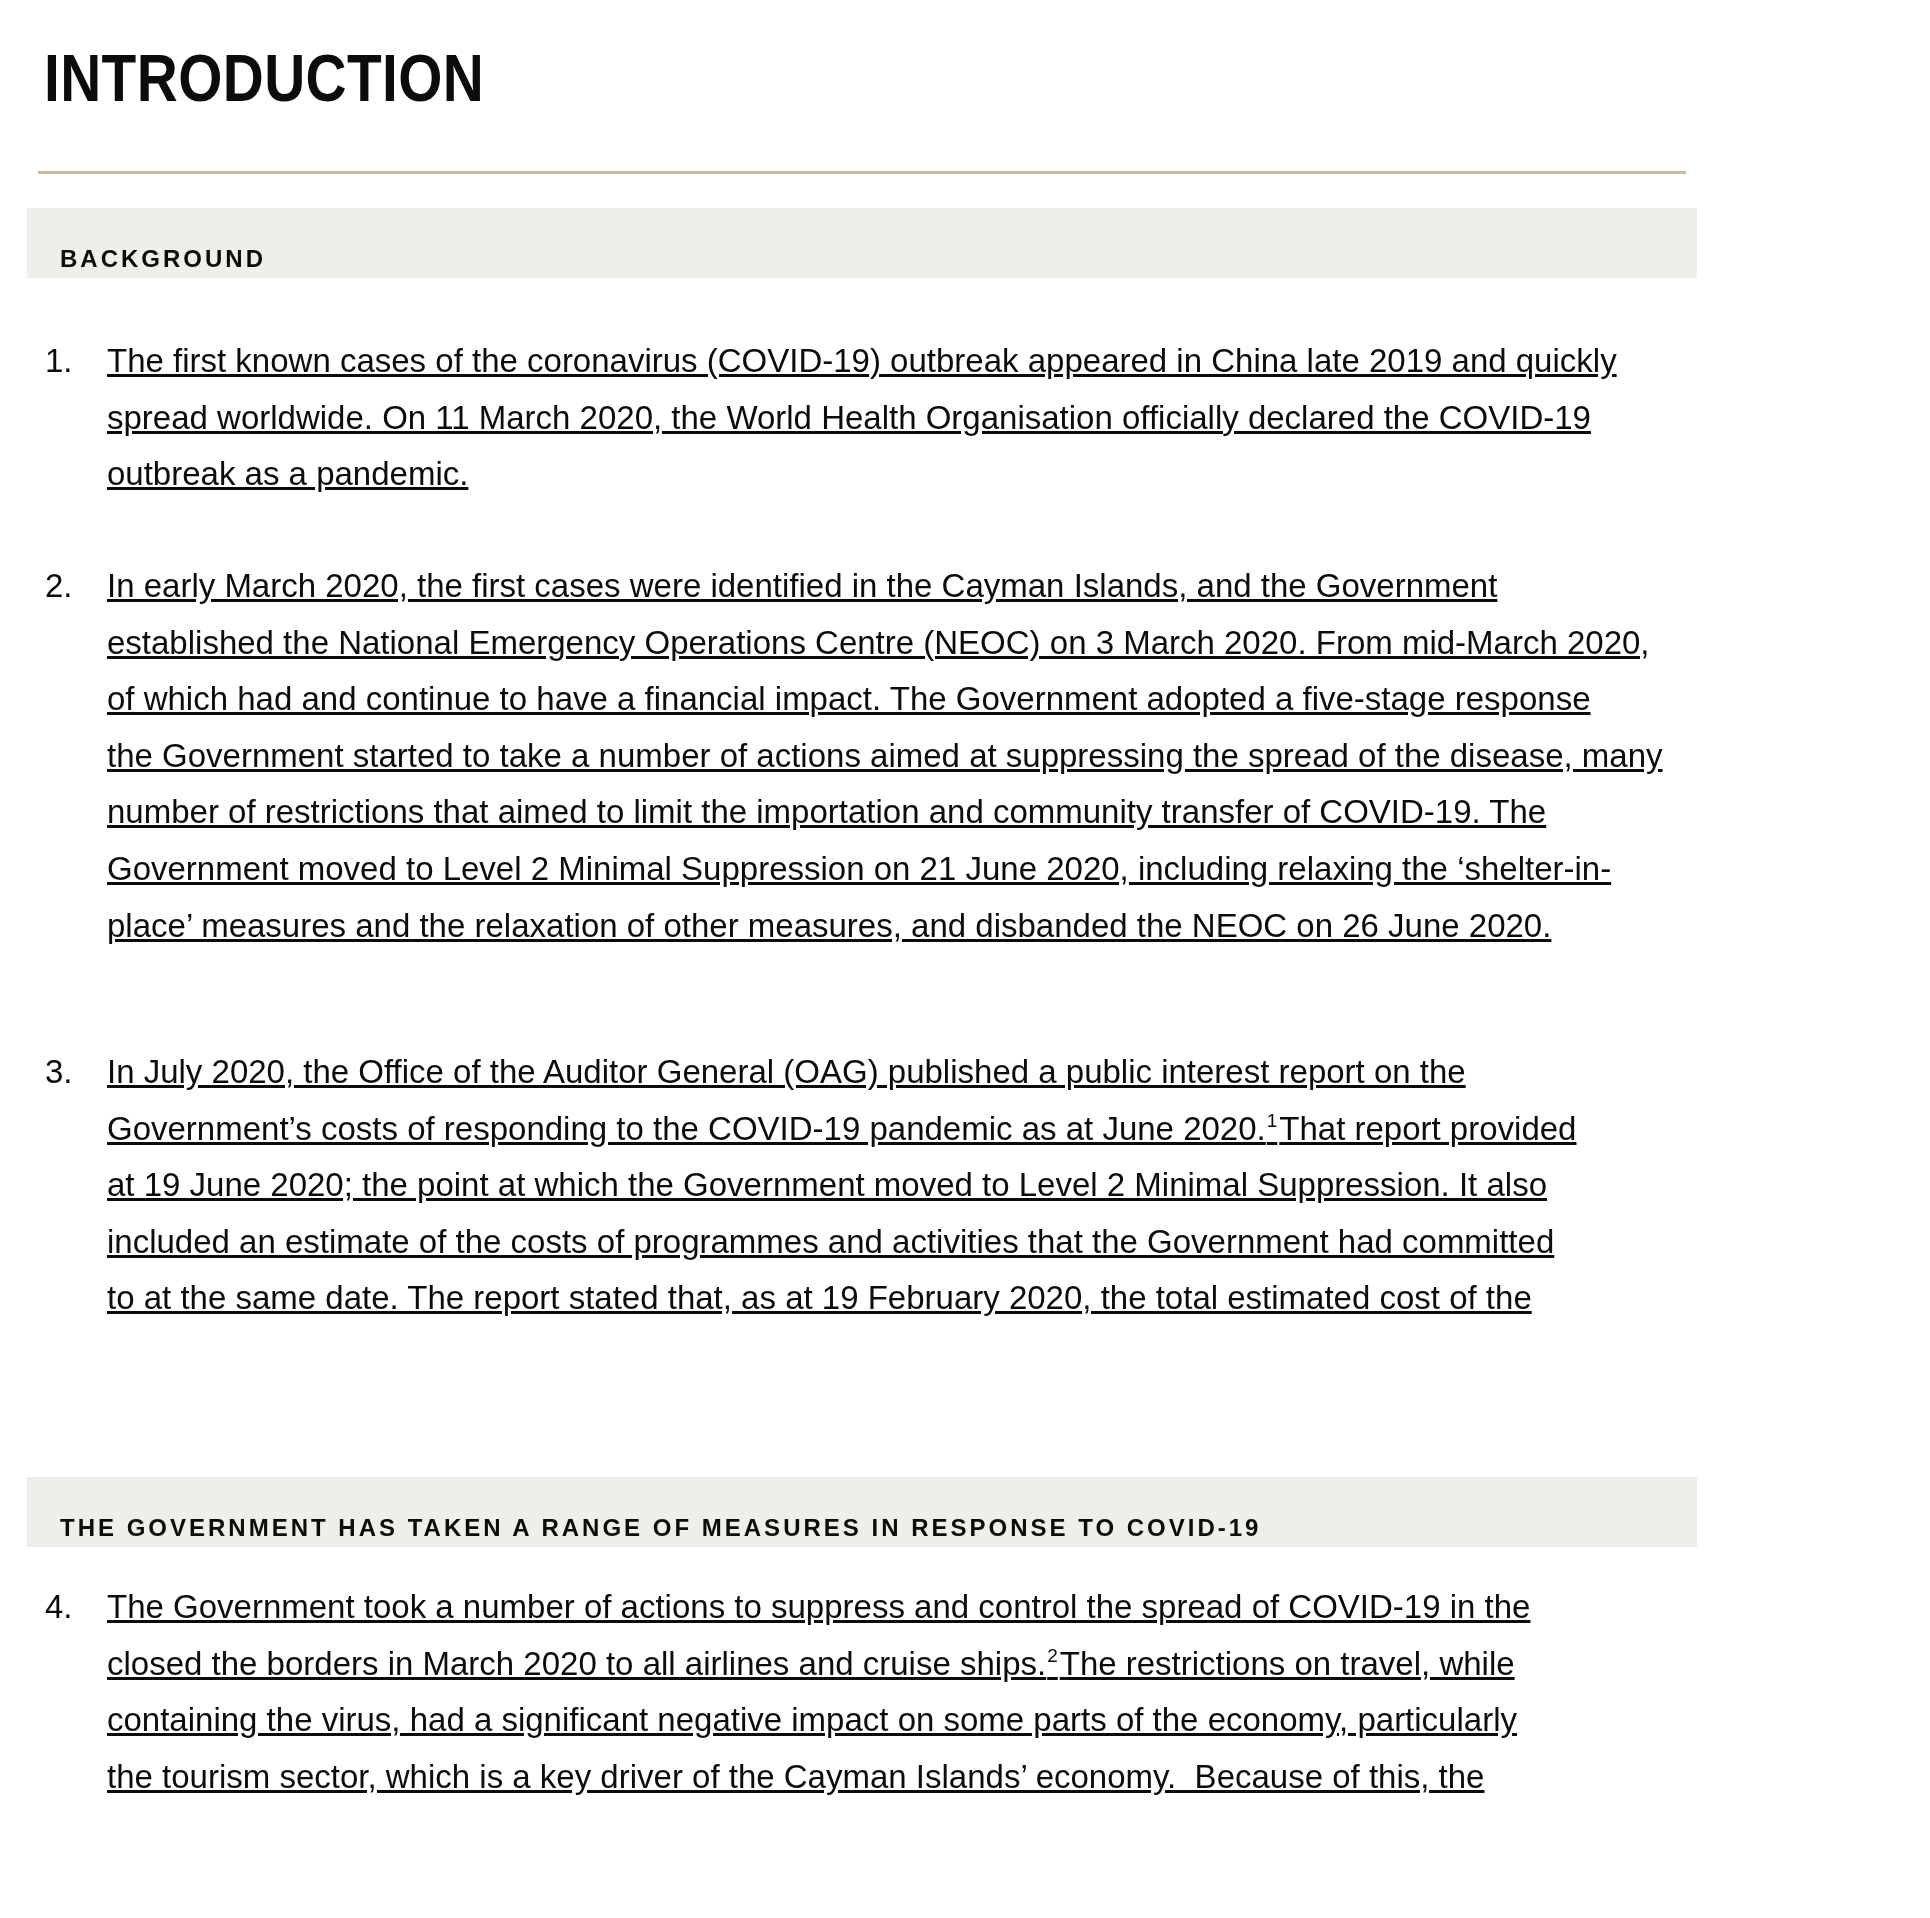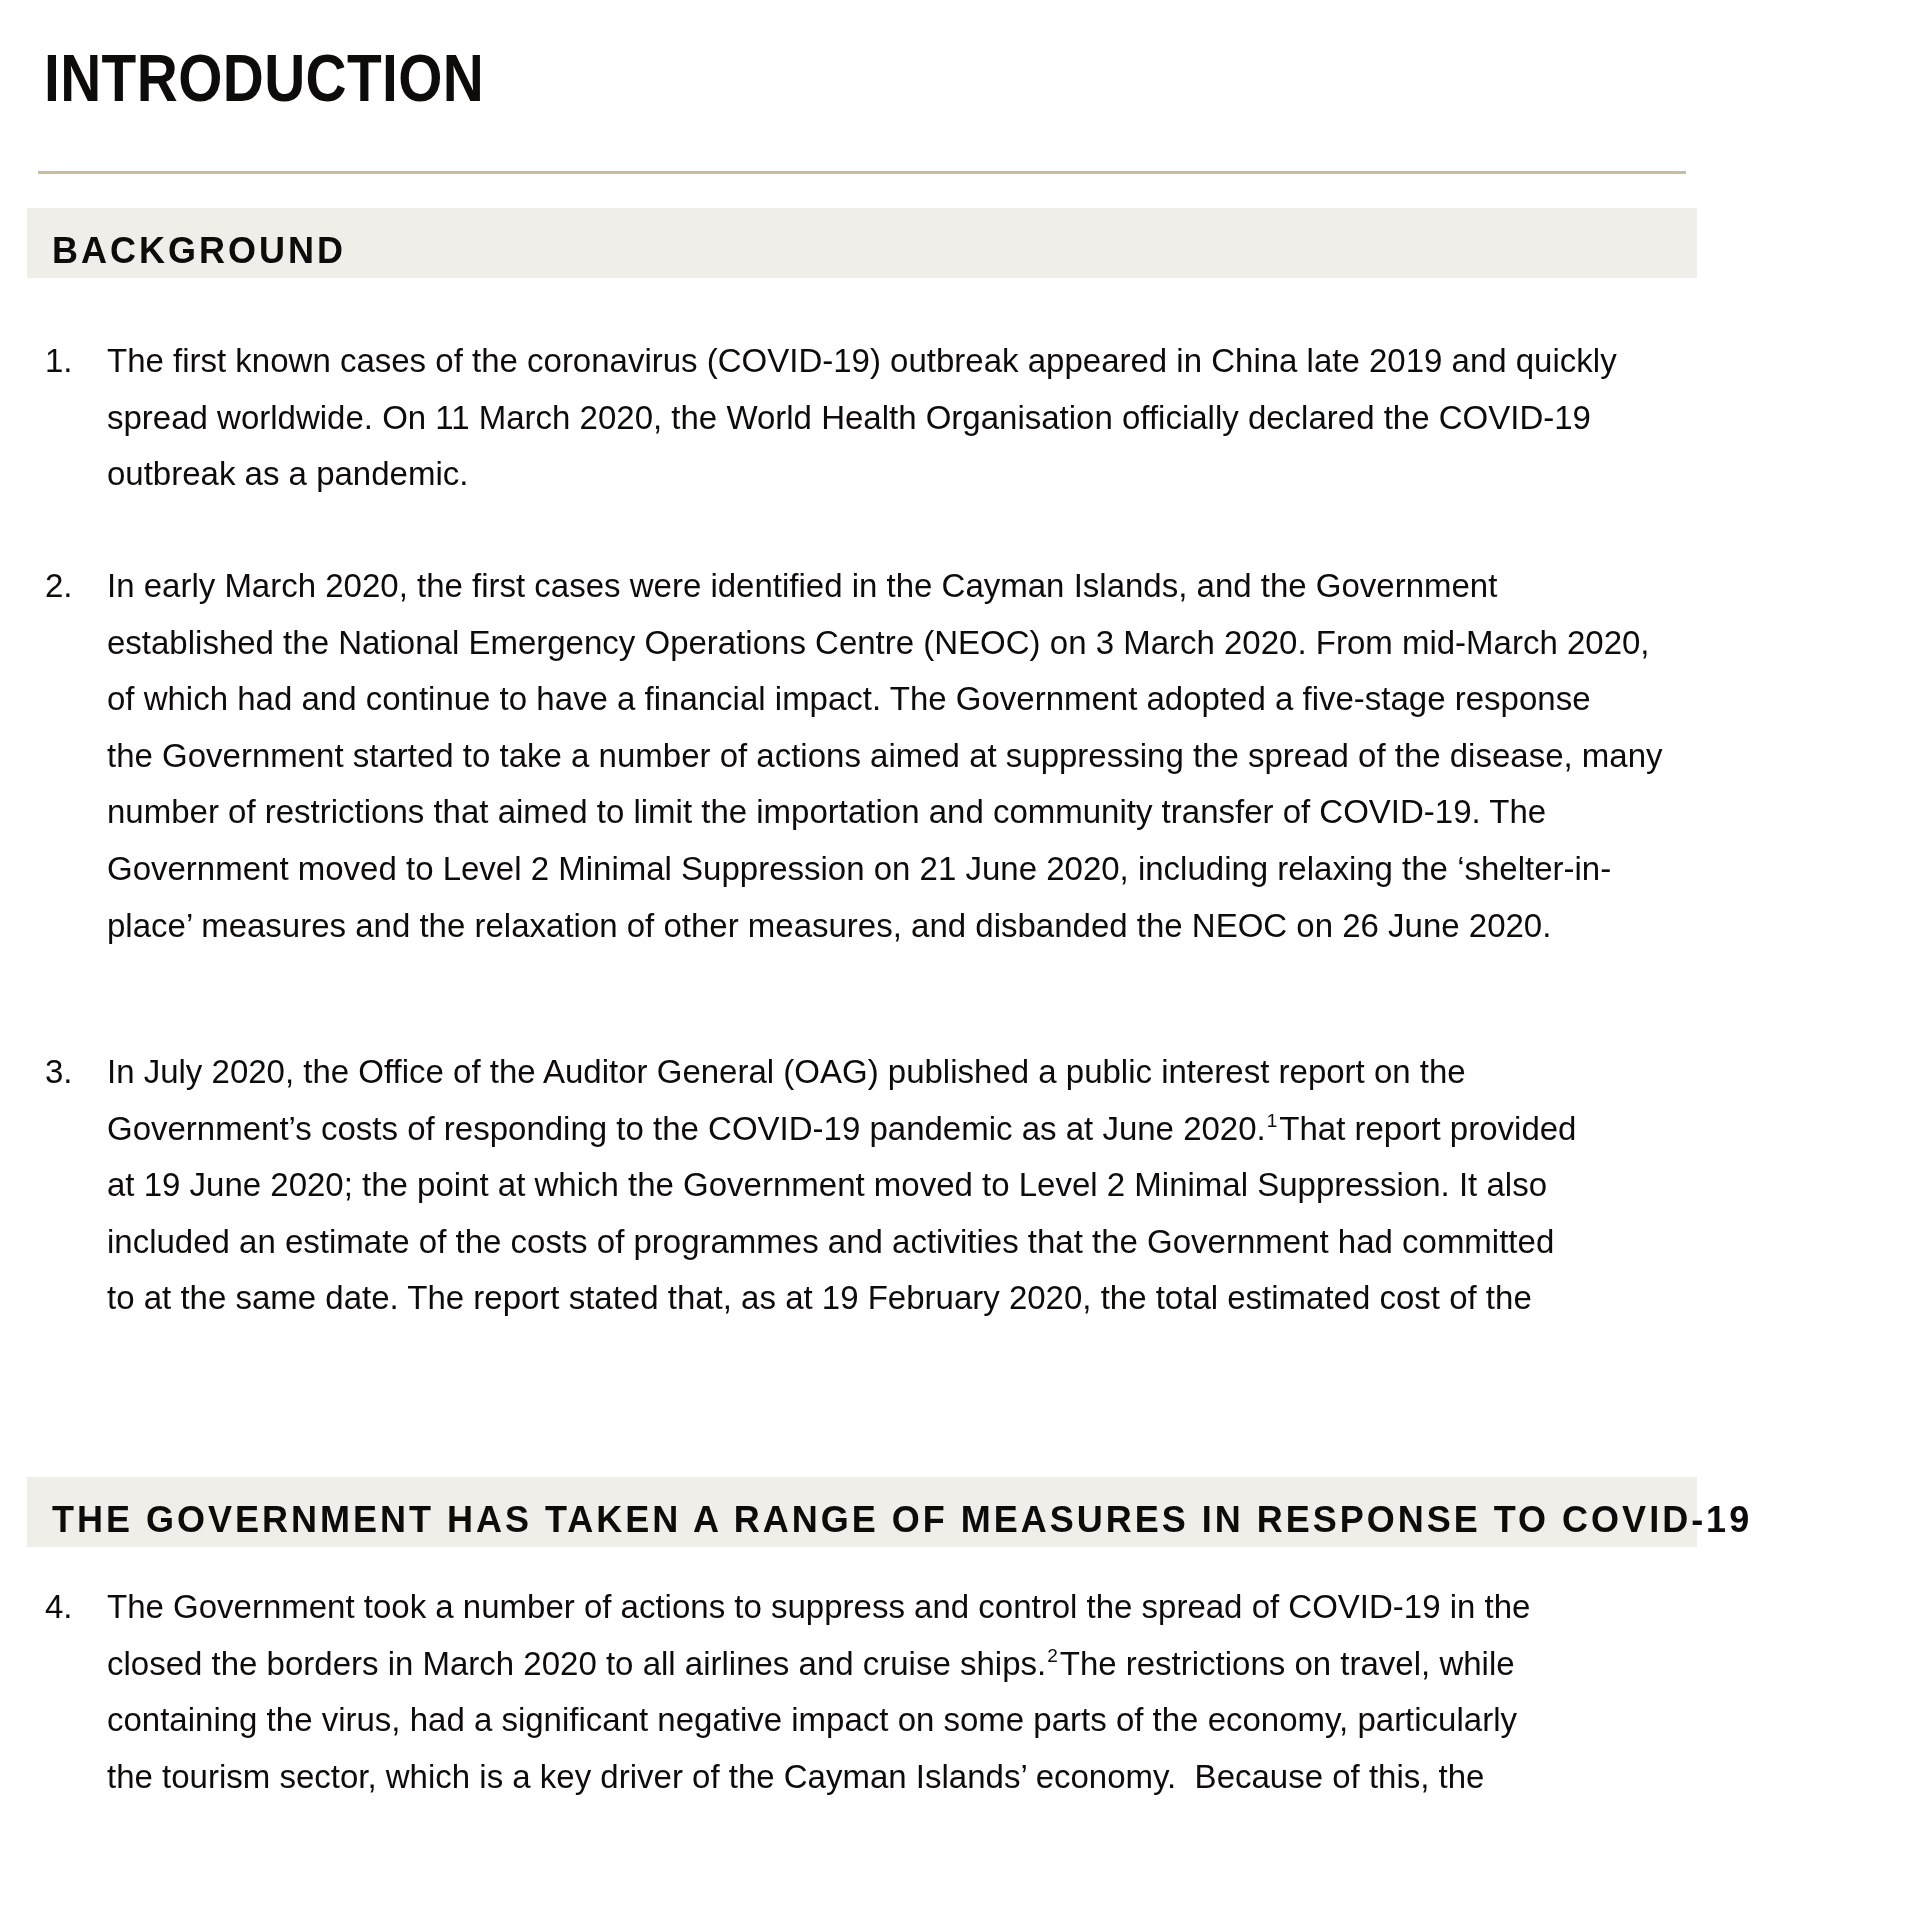--- a/index.html
+++ b/index.html
@@ -40,22 +40,22 @@
     position: absolute;
     left: 27px;
     width: 1670px;
     height: 70px;
     background: #f0eee9;
   }
   .section-heading {
     position: absolute;
     left: 17px;
     top: 0;
-    margin: 8px;
-    font-size: 36px;
+    margin: 16px;
+    font-size: 24px;
     line-height: 70px;
     font-weight: 700;
     letter-spacing: 3px;
     white-space: nowrap;
     color: #0d0c0a;
   }
   .para {
     position: absolute;
     left: 0;
     width: 1930px;
@@ -72,20 +72,21 @@
     position: absolute;
     left: 107px;
     top: 0;
   }
   .para-line {
     display: block;
     font-size: 33px;
     line-height: 56.6px;
     white-space: nowrap;
     height: 56.6px;
+    text-decoration: underline;
   }
   sup.fn {
     font-size: 19px;
     vertical-align: 0;
     position: relative;
     top: -13px;
     margin-left: 1px;
     margin-right: 2px;
   }
 </style>

